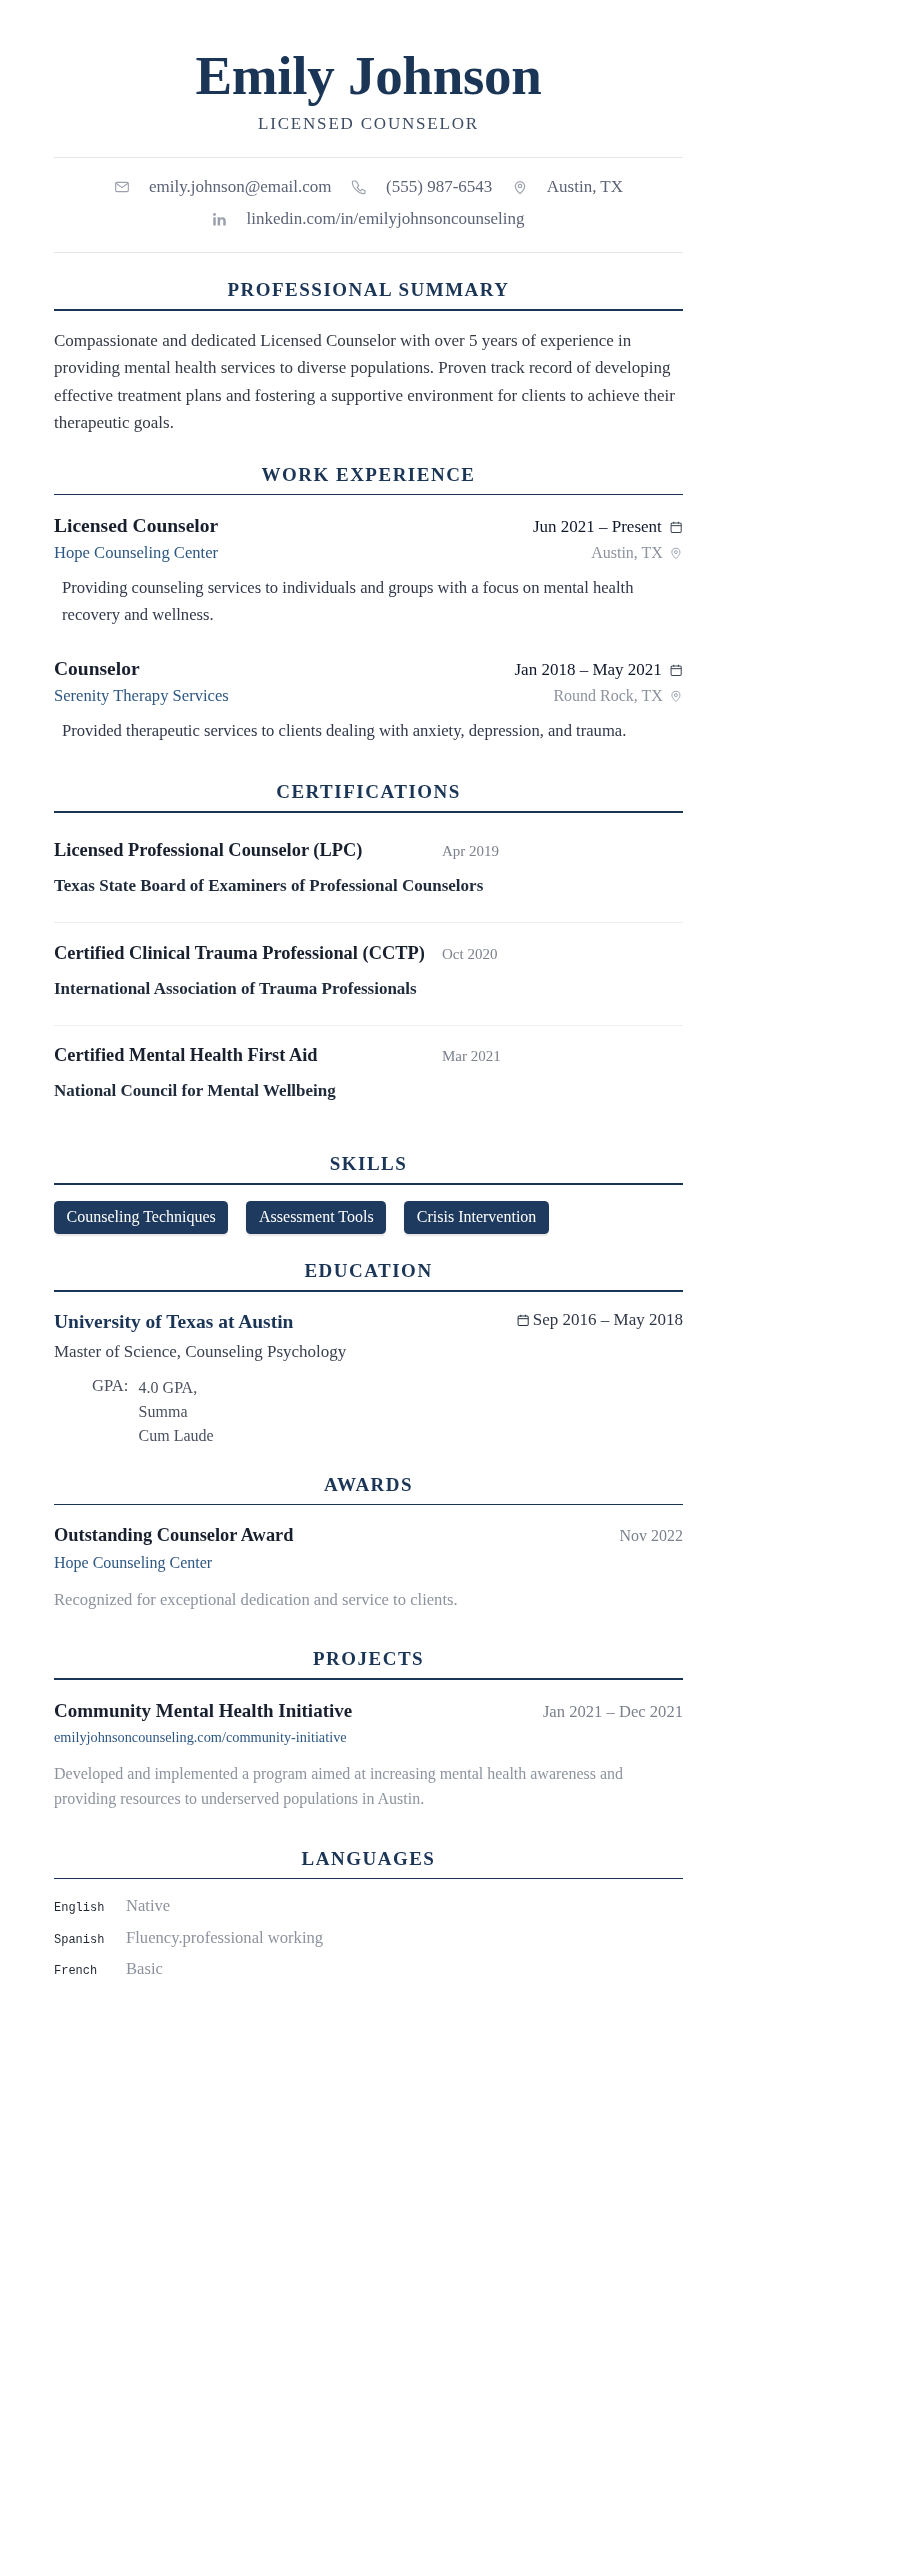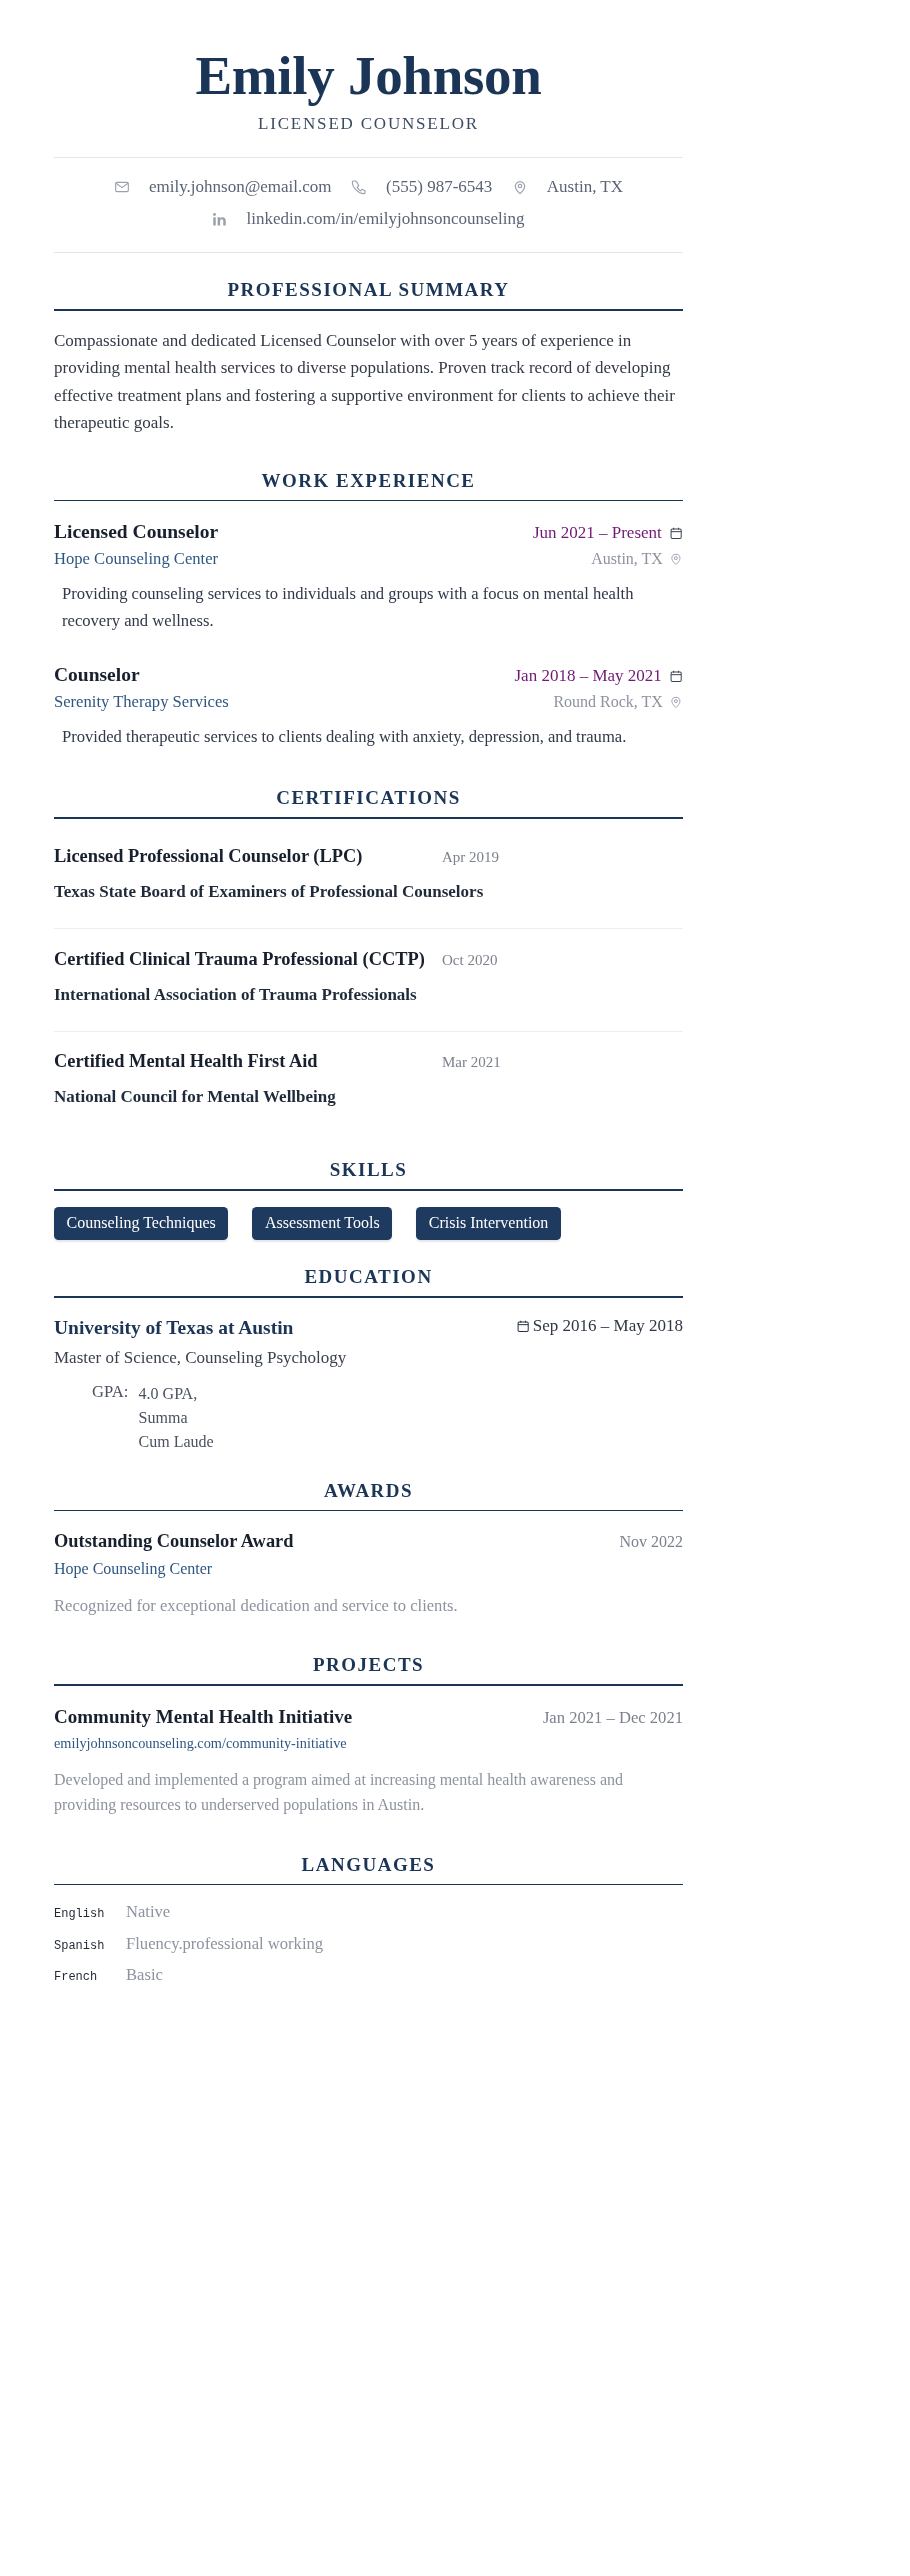--- a/index.html
+++ b/index.html
@@ -71,30 +71,30 @@
   .sec-rule{
     height:1.7px;
     background:#1b3557;
     margin:8px 0 0 0;
   }
 
   .summary{
     font-size:17px;
     line-height:1.62;
     color:#333a46;
-    margin:16px 0 16px 0;
+    margin:16px 0 10px 0;
     text-align:left;
   }
 
   
   .job{margin-top:19.5px;}
   .job-top{display:flex;justify-content:space-between;align-items:baseline;gap:11.5px;}
   .job-title{font-size:19.5px;font-weight:700;color:#18202e;}
   .job-date{font-size:17px;color:#2b3span;display:flex;align-items:center;gap:6.9px;color:#39404f;}
-  .job-date{font-size:17px;display:flex;align-items:center;gap:6.9px;color:#701a75;white-space:nowrap;}
+  .job-date{font-size:17px;display:flex;align-items:center;gap:6.9px;color:#0f172a;white-space:nowrap;}
   .job-sub{display:flex;justify-content:space-between;align-items:baseline;gap:11.5px;margin-top:5.7px;}
   .job-org{font-size:16.6px;color:#2d5783;}
   .job-loc{font-size:16px;color:#8d939e;display:flex;align-items:center;gap:6.3px;white-space:nowrap;}
   .job-desc{
     font-size:16.6px;
     line-height:1.6;
     color:#31384a;
     margin:12.6px 0 0 8px;
   }
 
@@ -104,21 +104,21 @@
     padding:19.5px 0 26px 0;
     border-bottom:0.6px solid #eceef1;
   }
   .cert:last-child{border-bottom:none;}
   .cert-top{display:flex;align-items:baseline;}
   .cert-name{font-size:18.4px;font-weight:700;color:#18202e;flex:0 0 auto;}
   .cert-date{font-size:15px;color:#7b818d;margin-left:auto;width:241px;}
   .cert-issuer{font-size:17px;font-weight:700;color:#1f2a3a;margin-top:15px;}
 
   
-  .pills{display:flex;flex-wrap:wrap;gap:24px;margin-top:16px;}
+  .pills{display:flex;flex-wrap:wrap;gap:18px;margin-top:16px;}
   .pill{
     background:#1e3a5f;
     color:#ffffff;
     font-size:16px;
     padding:7.5px 12.6px 8.6px 12.6px;
     border-radius:4.6px;
     line-height:1.1;
     box-shadow:0 1.1px 1.7px rgba(0,0,0,.10);
   }
 

